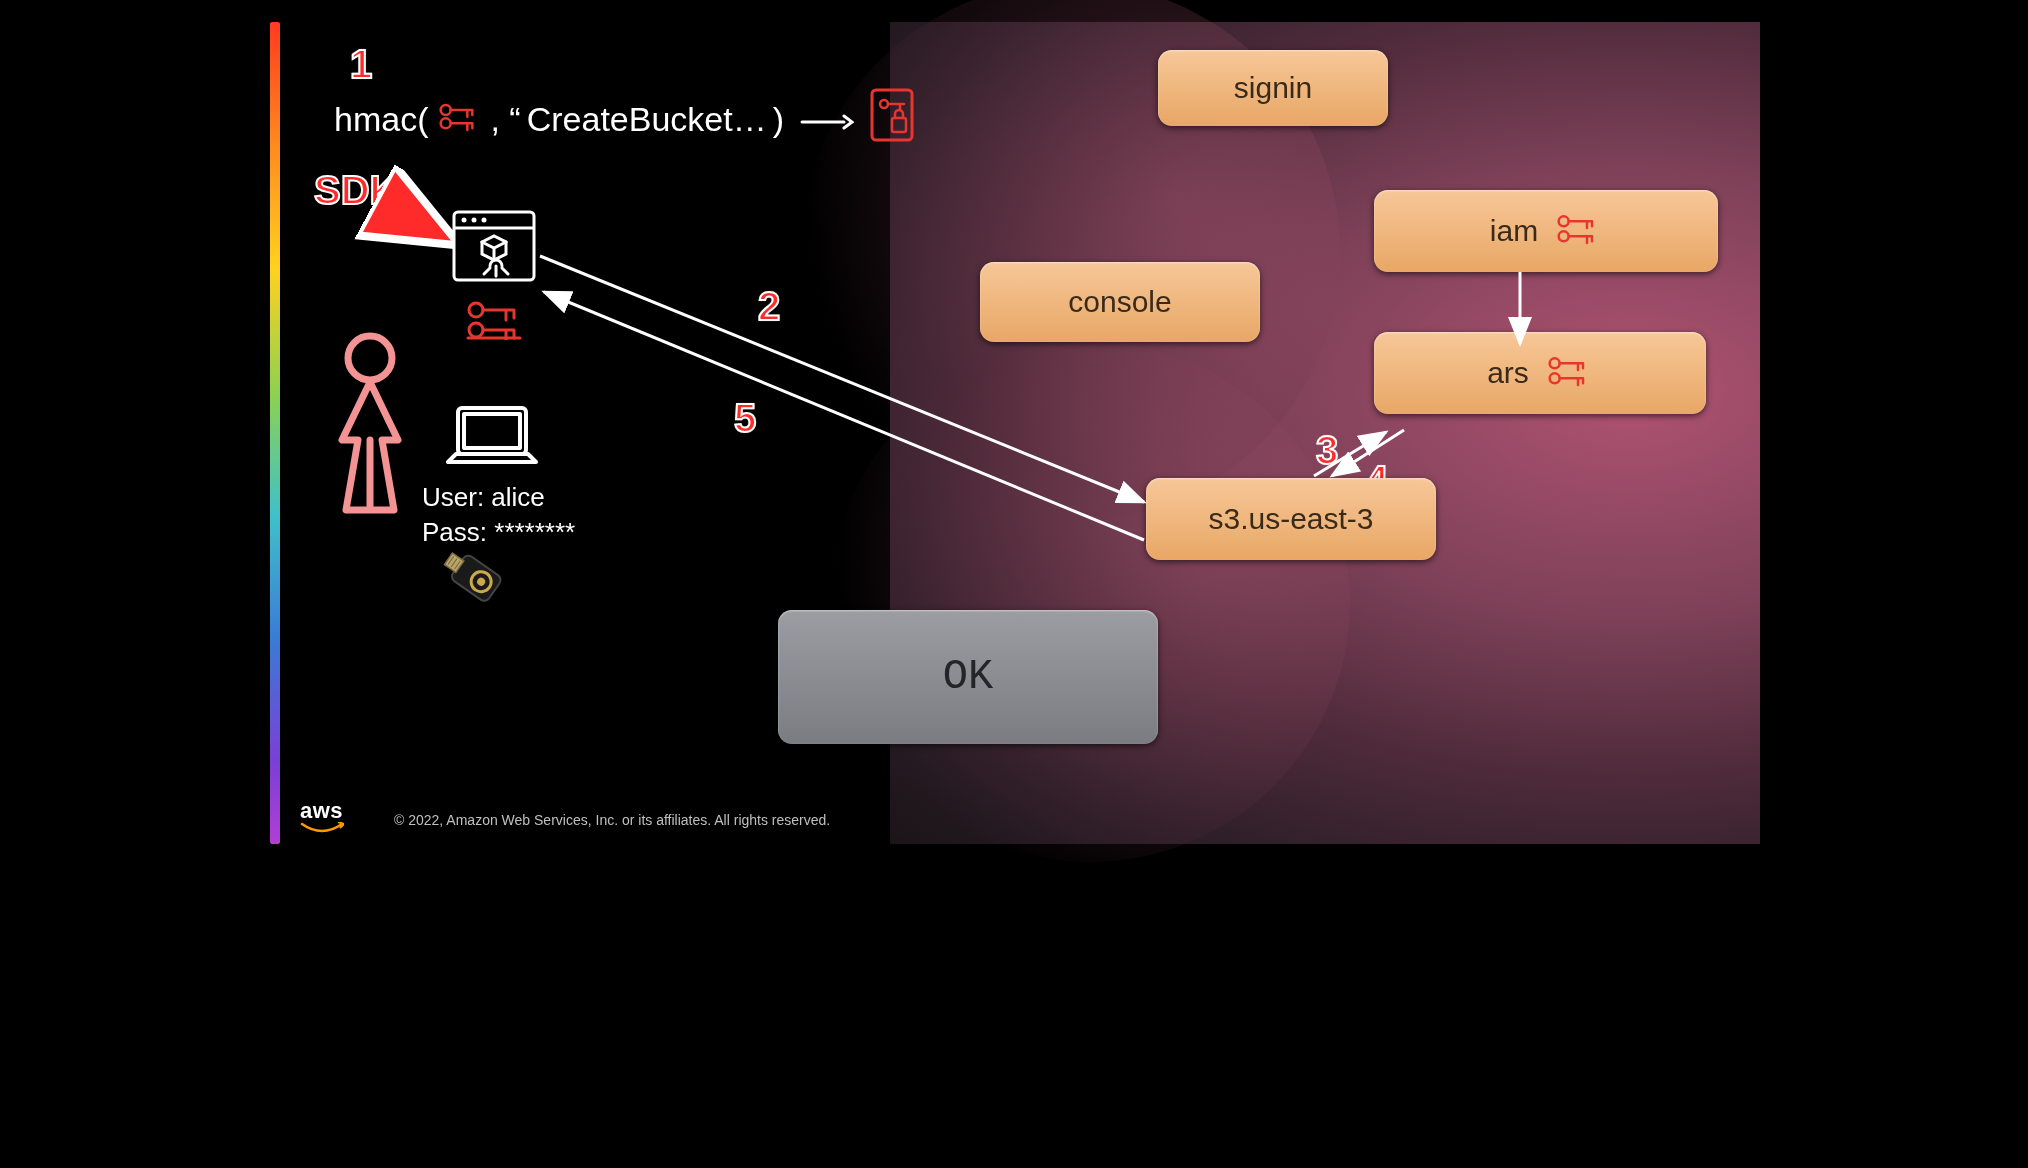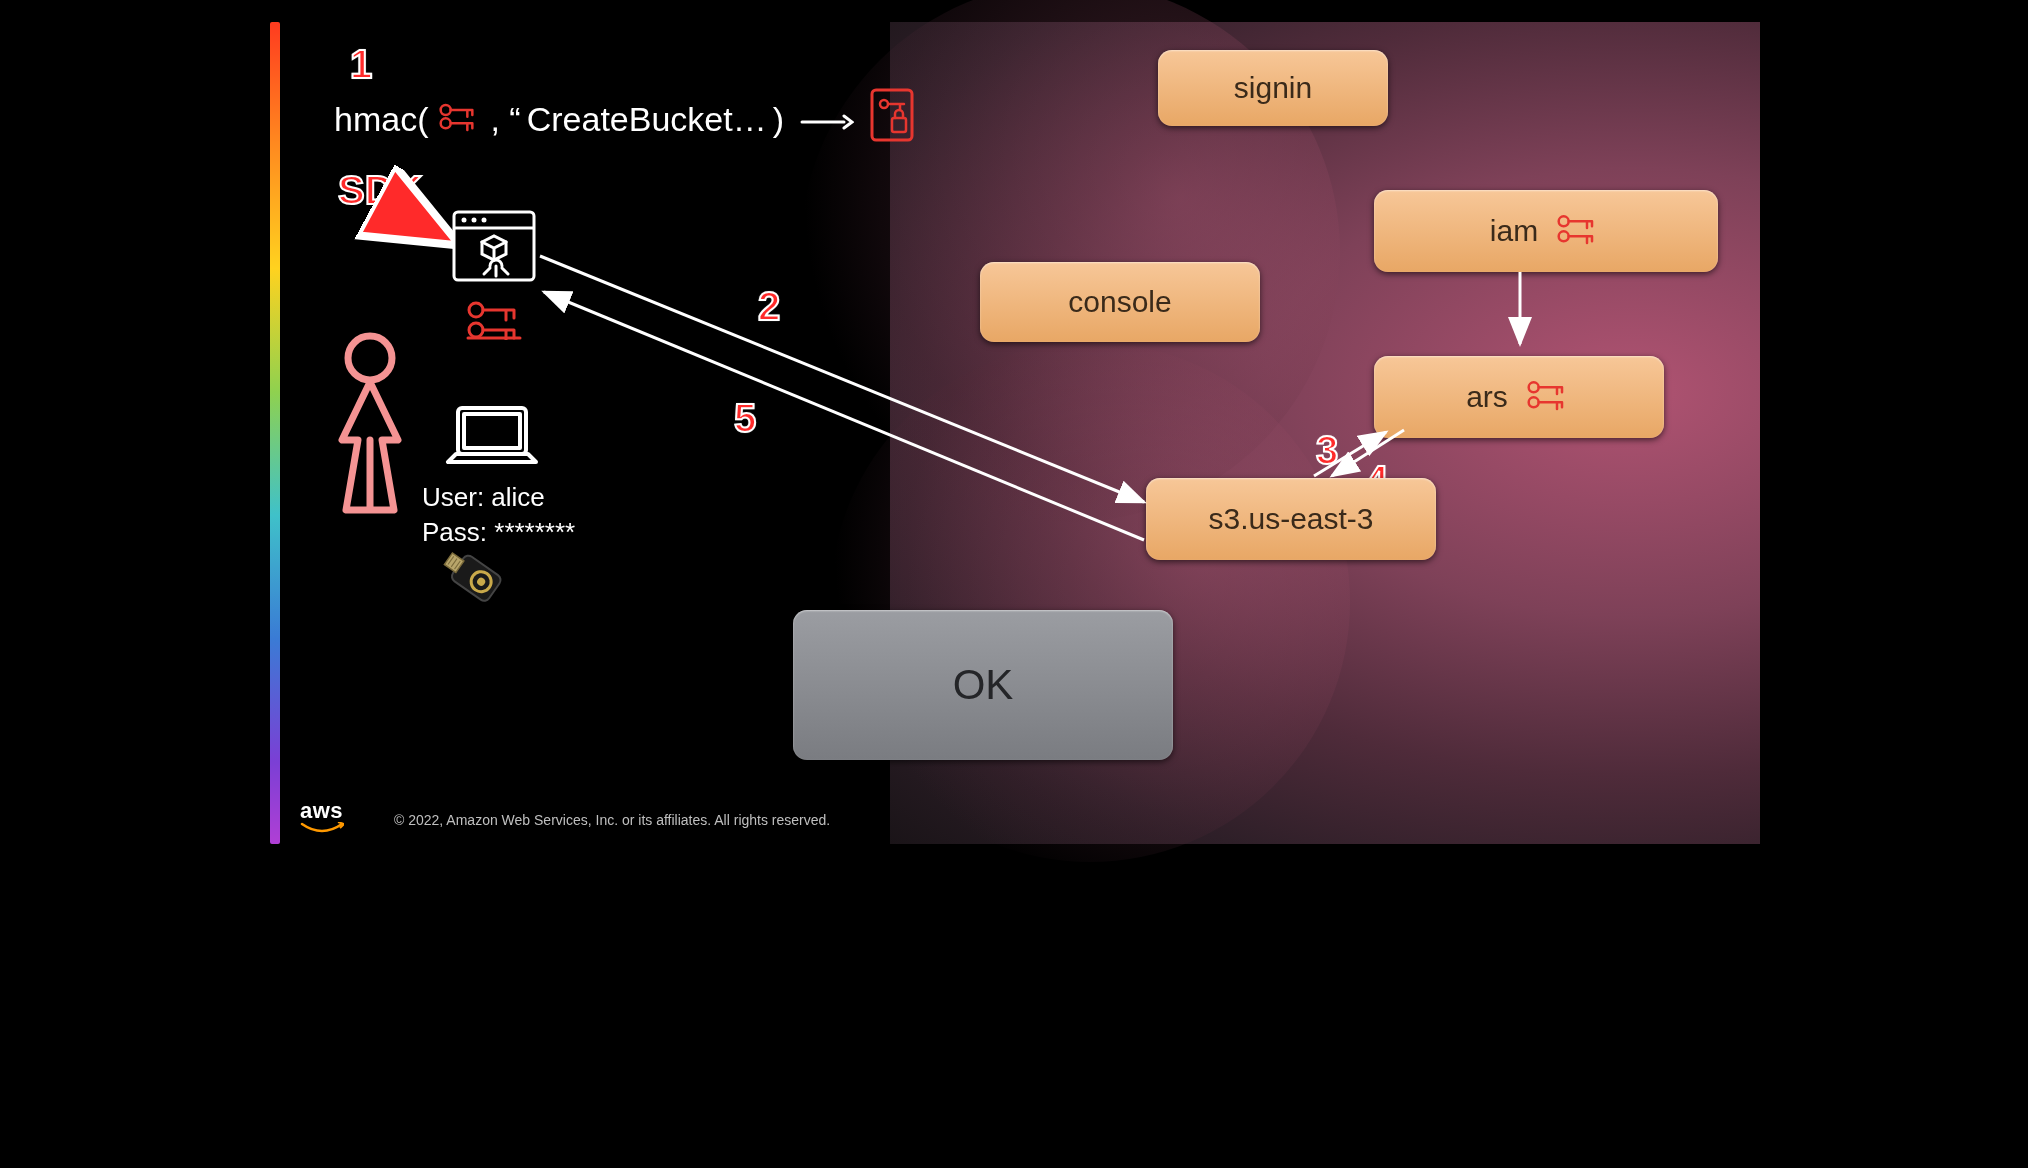--- a/index.html
+++ b/index.html
@@ -74,21 +74,20 @@
     font-size: 40px;
     font-weight: 900;
     -webkit-text-stroke: 2px #fff;
     text-shadow: 0 0 2px #fff;
   }
   .sdk-label {
     position: absolute;
     color: #ff2a2a;
     font-size: 40px;
     font-weight: 900;
-    margin-left: 24px;
     -webkit-text-stroke: 2px #fff;
   }
   .user-creds {
     position: absolute;
     color: #fff;
     font-size: 26px;
     line-height: 1.35;
   }
   .aws-logo {
     position: absolute;
@@ -268,38 +267,38 @@
       <svg class="key-icon" viewBox="0 0 60 40">
         <g fill="none" stroke="#e7362f" stroke-width="3" stroke-linecap="round">
           <circle cx="14" cy="12" r="6"></circle>
             <path d="M20 12 H48 M42 12 V20 M48 12 V18"></path>
           <circle cx="14" cy="30" r="6"></circle>
             <path d="M20 30 H48 M42 30 V38 M48 30 V36"></path>
         </g>
       </svg>
     </span>
   </div>
-  <div class="node" style="left:1120px; top:356px; width:290px; height:82px;">
+  <div class="node" style="left:1120px; top:332px; width:332px; height:82px;">
     <span>ars</span>
     <span>
       <svg class="key-icon" viewBox="0 0 60 40">
         <g fill="none" stroke="#e7362f" stroke-width="3" stroke-linecap="round">
           <circle cx="14" cy="12" r="6"></circle>
             <path d="M20 12 H48 M42 12 V20 M48 12 V18"></path>
           <circle cx="14" cy="30" r="6"></circle>
             <path d="M20 30 H48 M42 30 V38 M48 30 V36"></path>
         </g>
       </svg>
     </span>
   </div>
   <div class="node" style="left:892px; top:478px; width:290px; height:82px;">
     <span>s3.us-east-3</span>
   </div>
 
-  <div class="node node-gray" style="left:539px; top:610px; width:380px; height:150px;">
+  <div class="node node-gray" style="left:524px; top:610px; width:380px; height:134px;font-family:Liberation Mono, monospace;">
     <span>OK</span>
   </div>
 
   <svg class="overlay">
     <defs>
       <marker id="whitehead" markerWidth="12" markerHeight="12" refX="9" refY="4" orient="auto">
         <path d="M0 0 L10 4 L0 8 Z" fill="#fff"></path>
       </marker>
     </defs>
 

